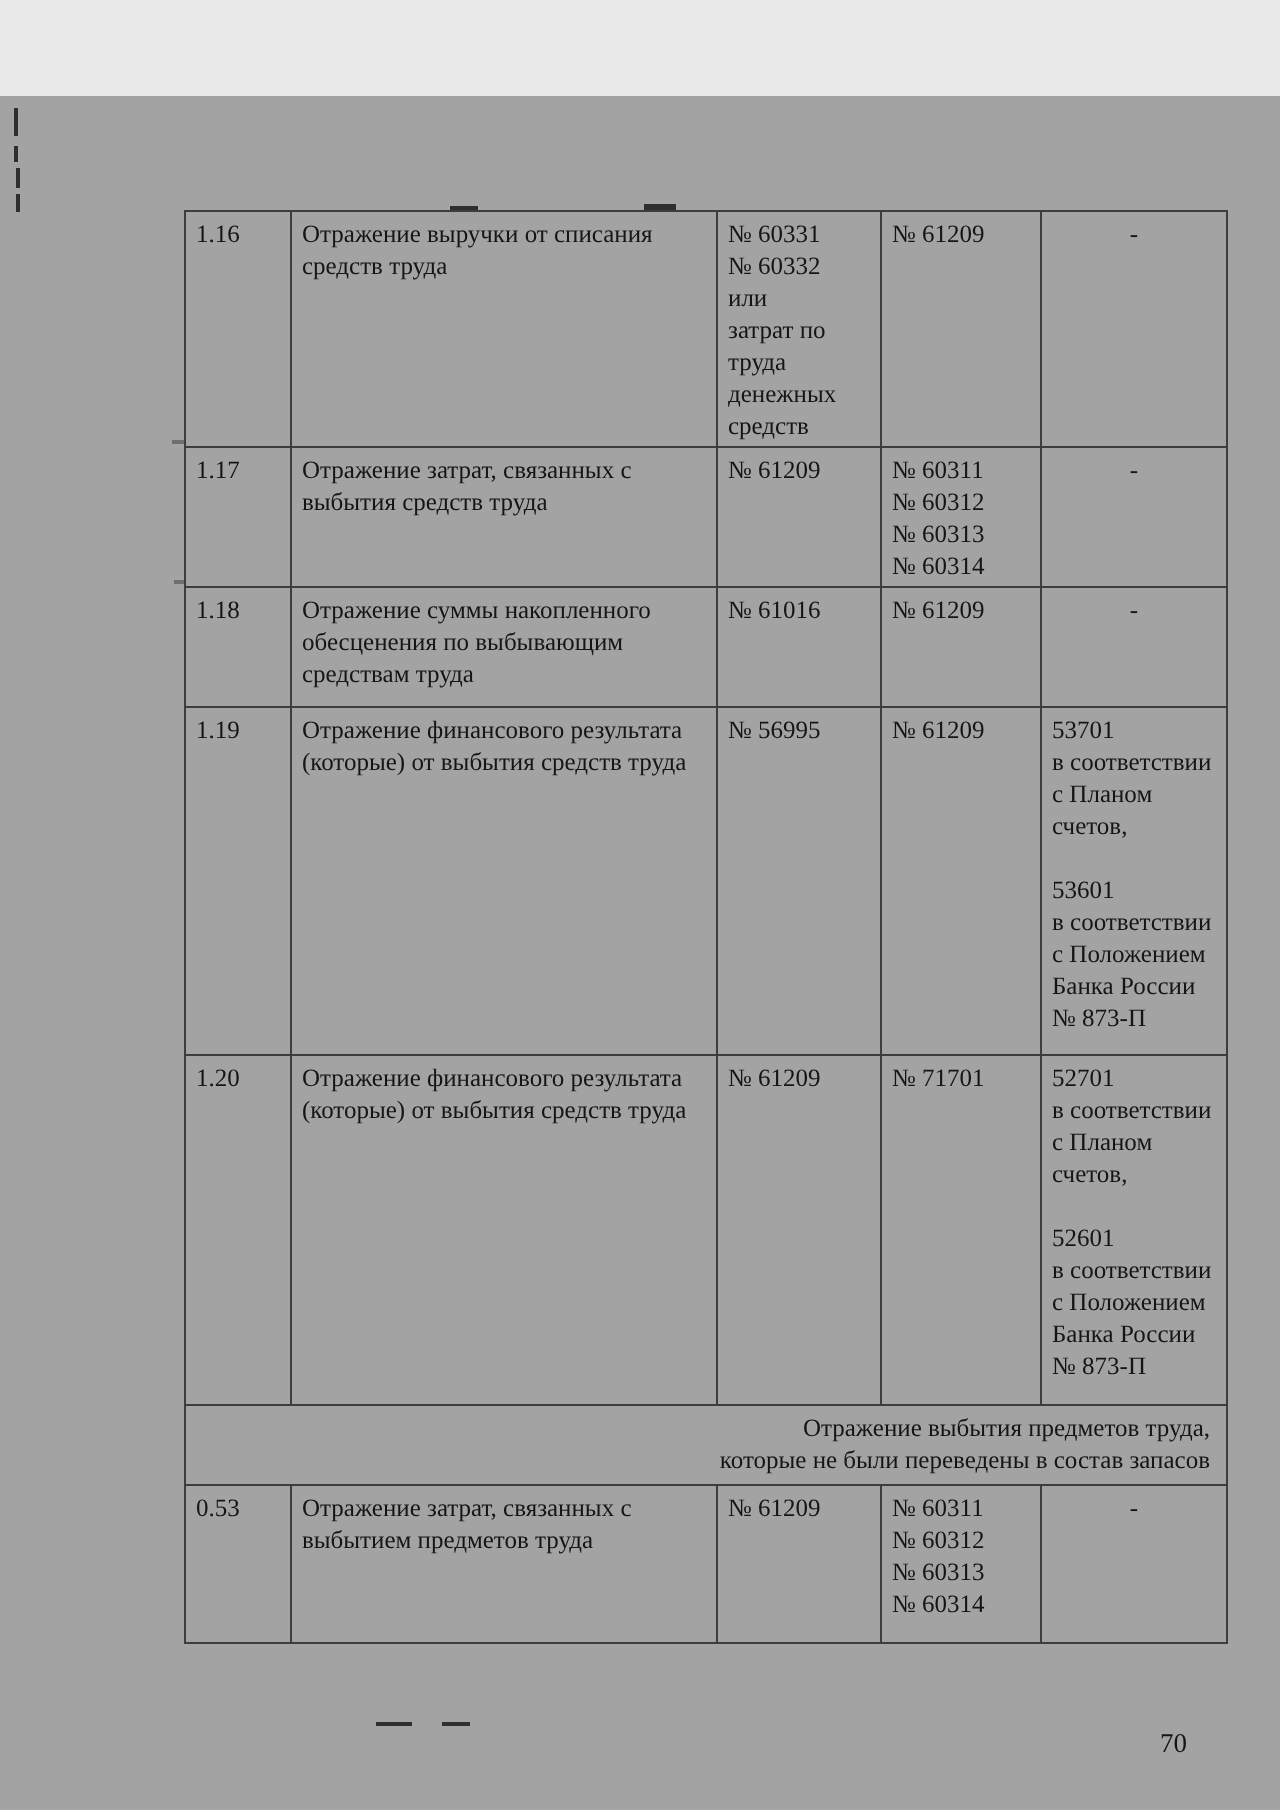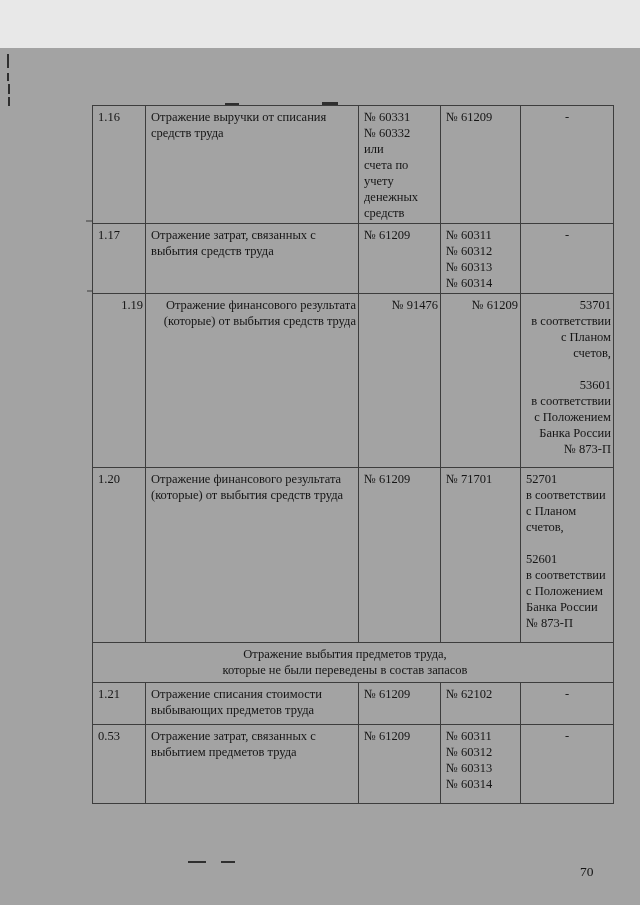--- a/index.html
+++ b/index.html
@@ -24,22 +24,22 @@
   .doc-table td {
     border: 1px solid #3d3d3d;
     vertical-align: top;
     padding: 3px 2px 2px 5px;
     font-size: 12.5px;
     line-height: 16px;
   }
   .line { min-height: 16px; white-space: nowrap; }
   td.cell-note.dash { text-align: center; padding-left: 2px; }
   td.section-cell {
-    text-align: center;
-    padding: 3px 20px 2px 4px;
+    text-align: right;
+    padding: 3px 8px 2px 4px;
   }
   td.section-cell .line { white-space: normal; }
   .page-number {
     position: absolute;
     left: 580px;
     top: 816px;
     font-size: 13.5px;
   }
   .artifact { position: absolute; background: #2f2f2f; }
   .artifact.gray { background: #6f6f6f; }
@@ -79,22 +79,22 @@
             <div class="line">1.16</div>
           </td>
           <td class="cell-desc">
             <div class="line">Отражение выручки от списания</div>
             <div class="line">средств труда</div>
           </td>
           <td class="cell-acct">
             <div class="line">№ 60331</div>
             <div class="line">№ 60332</div>
             <div class="line">или</div>
-            <div class="line">счета по</div>
-            <div class="line">учету</div>
+            <div class="line">затрат по</div>
+            <div class="line">труда</div>
             <div class="line">денежных</div>
             <div class="line">средств</div>
           </td>
           <td class="cell-acct">
             <div class="line">№ 61209</div>
           </td>
           <td class="cell-note dash">
             <div class="line">-</div>
           </td>
         </tr>
@@ -112,30 +112,49 @@
           <td class="cell-acct">
             <div class="line">№ 60311</div>
             <div class="line">№ 60312</div>
             <div class="line">№ 60313</div>
             <div class="line">№ 60314</div>
           </td>
           <td class="cell-note dash">
             <div class="line">-</div>
           </td>
         </tr>
-        <tr style="height: 174px; text-align: right;">
+        <tr style="height: 60px;">
+          <td class="cell-id">
+            <div class="line">1.18</div>
+          </td>
+          <td class="cell-desc">
+            <div class="line">Отражение суммы накопленного</div>
+            <div class="line">обесценения по выбывающим</div>
+            <div class="line">средствам труда</div>
+          </td>
+          <td class="cell-acct">
+            <div class="line">№ 61016</div>
+          </td>
+          <td class="cell-acct">
+            <div class="line">№ 61209</div>
+          </td>
+          <td class="cell-note dash">
+            <div class="line">-</div>
+          </td>
+        </tr>
+        <tr style="height: 174px;">
           <td class="cell-id">
             <div class="line">1.19</div>
           </td>
           <td class="cell-desc">
             <div class="line">Отражение финансового результата</div>
             <div class="line">(которые) от выбытия средств труда</div>
           </td>
           <td class="cell-acct">
-            <div class="line">№ 91476</div>
+            <div class="line">№ 56995</div>
           </td>
           <td class="cell-acct">
             <div class="line">№ 61209</div>
           </td>
           <td class="cell-note">
             <div class="line">53701</div>
             <div class="line">в соответствии</div>
             <div class="line">с Планом</div>
             <div class="line">счетов,</div>
             <div class="line"></div>
@@ -172,38 +191,20 @@
             <div class="line">Банка России</div>
             <div class="line">№ 873-П</div>
           </td>
         </tr>
         <tr style="height: 40px;">
           <td colspan="5" class="section-cell">
             <div class="line">Отражение выбытия предметов труда,</div>
             <div class="line">которые не были переведены в состав запасов</div>
           </td>
         </tr>
-        <tr style="height: 42px;">
-          <td class="cell-id">
-            <div class="line">1.21</div>
-          </td>
-          <td class="cell-desc">
-            <div class="line">Отражение списания стоимости</div>
-            <div class="line">выбывающих предметов труда</div>
-          </td>
-          <td class="cell-acct">
-            <div class="line">№ 61209</div>
-          </td>
-          <td class="cell-acct">
-            <div class="line">№ 62102</div>
-          </td>
-          <td class="cell-note dash">
-            <div class="line">-</div>
-          </td>
-        </tr>
         <tr style="height: 79px;">
           <td class="cell-id">
             <div class="line">0.53</div>
           </td>
           <td class="cell-desc">
             <div class="line">Отражение затрат, связанных с</div>
             <div class="line">выбытием предметов труда</div>
           </td>
           <td class="cell-acct">
             <div class="line">№ 61209</div>

